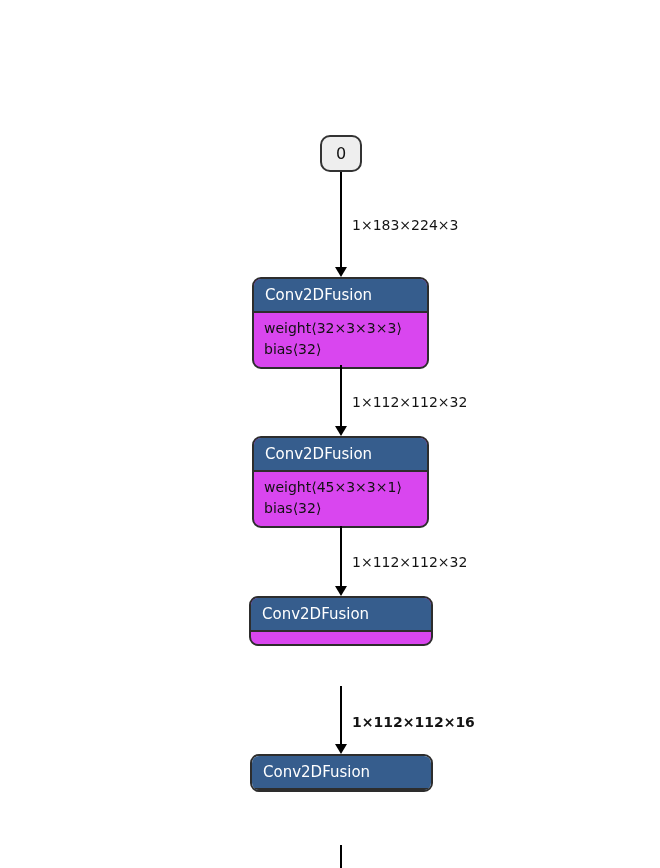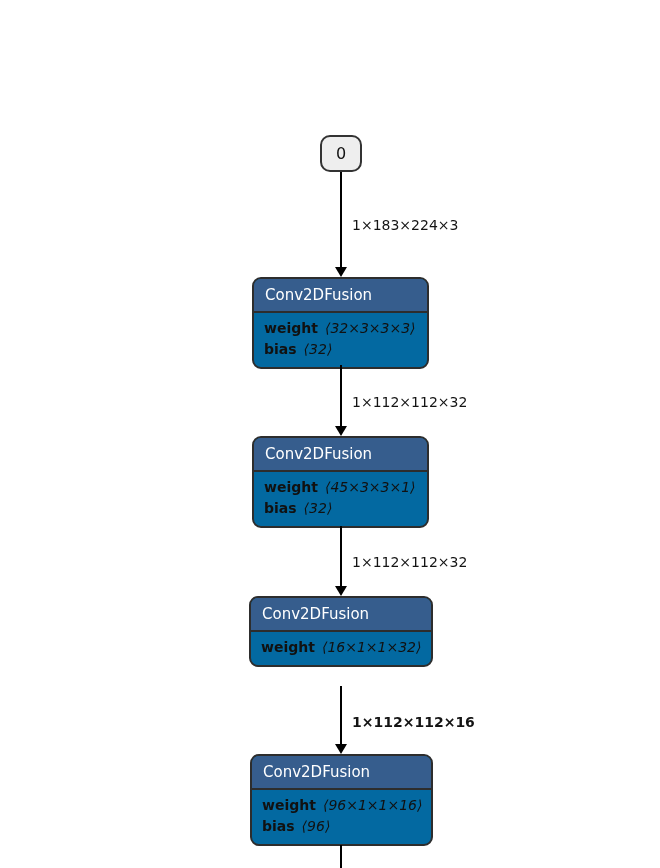--- a/index.html
+++ b/index.html
@@ -50,21 +50,21 @@
     left: 352px;
     font-size: 14px;
     line-height: 16px;
     color: #141414;
     white-space: nowrap;
   }
   
   .node {
     position: absolute;
     box-sizing: border-box;
-    background: #0369a1;
+    background: #d946ef;
     border: 2px solid #2d2d2d;
     border-radius: 9px;
     overflow: hidden;
     cursor: pointer;
   }
   .node-header {
     background: #365d8d;
     color: #ffffff;
     font-size: 15px;
     line-height: 20px;
@@ -74,22 +74,22 @@
   }
   .node-body {
     padding: 5px 10px 7px 10px;
     font-size: 14px;
     color: #111111;
   }
   .attr-row {
     line-height: 21px;
     white-space: nowrap;
   }
-  .attr-name { font-weight: bold; margin-right: 7px; }
-  .attr-value { font-weight: normal; font-style: italic; }
+  .attr-name { font-weight: normal; }
+  .attr-value { font-weight: normal; }
   .n1 { left: 252px; top: 277px; width: 177px; }
   .n2 { left: 252px; top: 436px; width: 177px; }
   .n3 { left: 249px; top: 596px; width: 184px; }
   .n4 { left: 250px; top: 754px; width: 183px; }
 </style>
 </head>
 <body>
 
 <div class="canvas">
 
@@ -129,37 +129,26 @@
     </div>
   </div>
 
   <div class="edge-line" style="top:526px; height:61px;"></div>
   <div class="arrow-head" style="top:586px;"></div>
   <div class="edge-label" style="top:554px;">1×112×112×32</div>
 
   <div class="node n3">
     <div class="node-header">Conv2DFusion</div>
     <div class="node-body">
-      <div class="attr-row">
-        <span class="attr-name">weight</span><span class="attr-value">⟨16×1×1×32⟩</span>
-      </div>
     </div>
   </div>
 
   <div class="edge-line" style="top:686px; height:59px;"></div>
   <div class="arrow-head" style="top:744px;"></div>
   <div class="edge-label" style="top:714px;font-weight:bold;">1×112×112×16</div>
 
   <div class="node n4">
     <div class="node-header">Conv2DFusion</div>
-    <div class="node-body">
-      <div class="attr-row">
-        <span class="attr-name">weight</span><span class="attr-value">⟨96×1×1×16⟩</span>
-      </div>
-      <div class="attr-row">
-        <span class="attr-name">bias</span><span class="attr-value">⟨96⟩</span>
-      </div>
-    </div>
   </div>
 
   <div class="edge-line" style="top:845px; height:23px;"></div>
 
 </div>
 
 </body></html>

